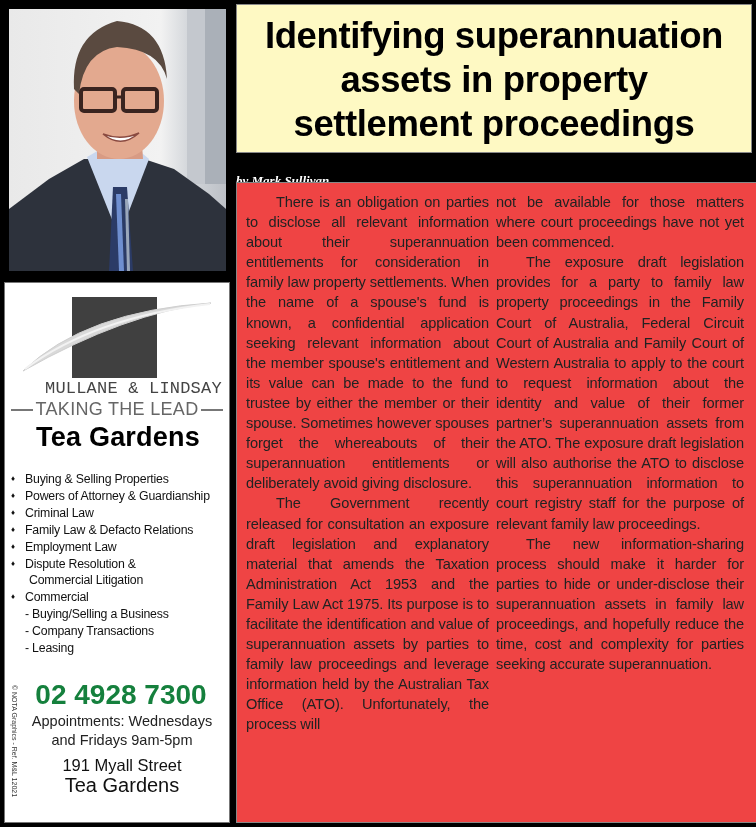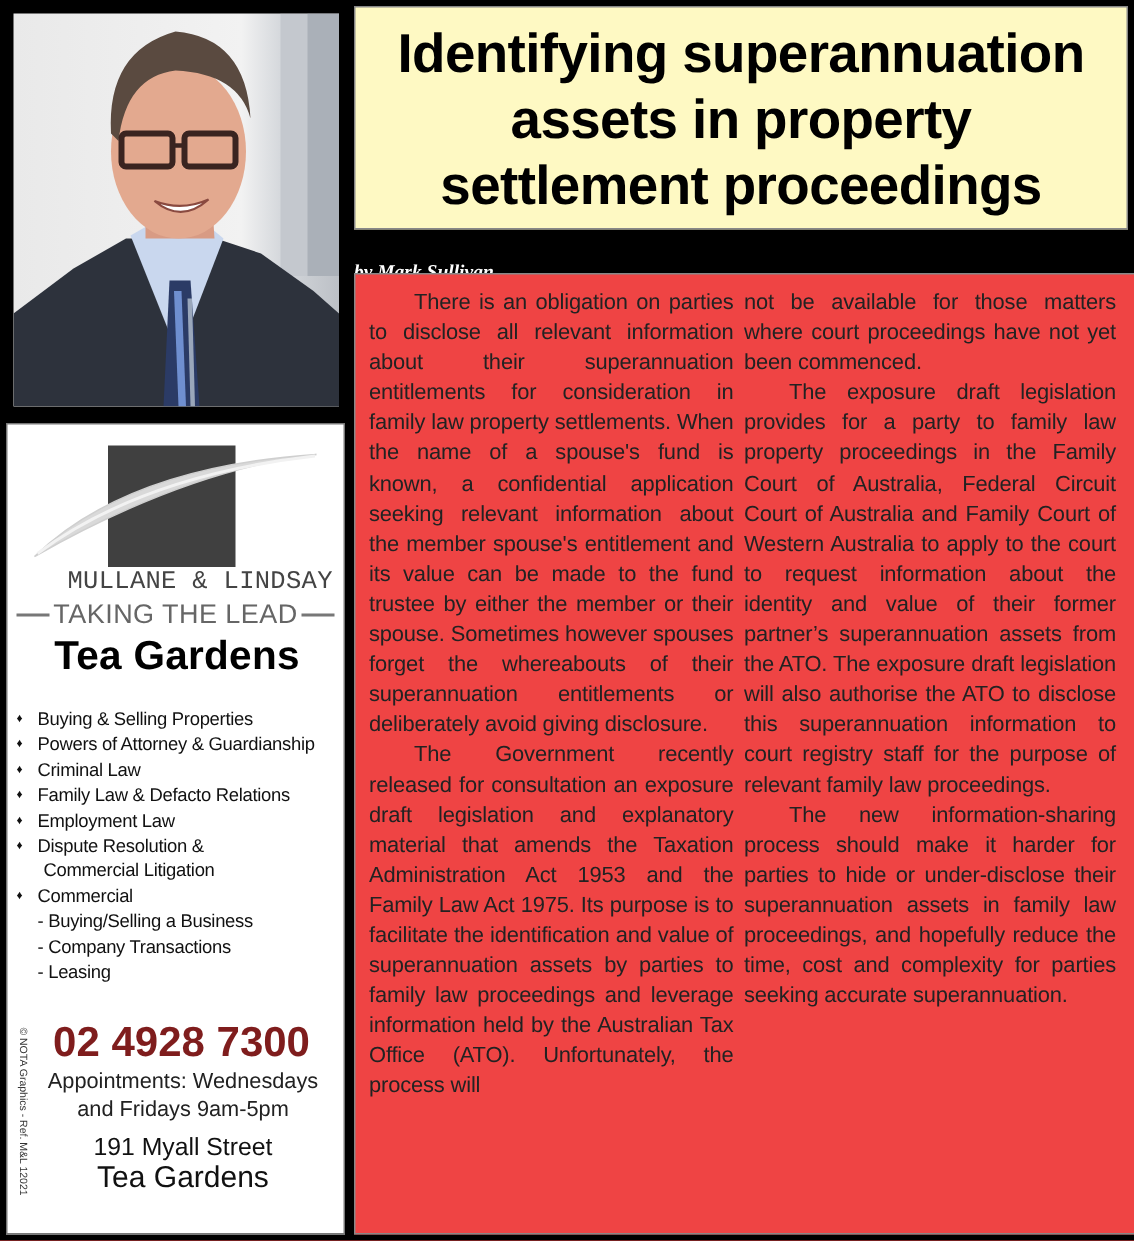--- a/index.html
+++ b/index.html
@@ -37,21 +37,21 @@
     font-size: 12.3px; line-height: 16.9px; letter-spacing: -0.2px;
   }
   .services li { position: relative; padding-left: 15px; white-space: nowrap; }
   .services li.bullet::before {
     content: "\2666"; position: absolute; left: 1px; top: 0; font-size: 8px;
   }
   .services li.cont { padding-left: 19px; }
   .services li.sub { padding-left: 15px; }
   .phone {
     position: absolute; left: 9px; width: 214px; top: 396px; text-align: center;
-    font-size: 28px; font-weight: bold; color: #7f1d1d; letter-spacing: 0px;
+    font-size: 28px; font-weight: bold; color: #15803d; letter-spacing: 0px;
   }
   .appt {
     position: absolute; left: 10px; width: 214px; top: 429px; text-align: center;
     font-size: 14.5px; line-height: 19px; color: #222;
   }
   .street {
     position: absolute; left: 10px; width: 214px; top: 473px; text-align: center; font-size: 16.5px; color: #111;
   }
   .town2 {
     position: absolute; left: 10px; width: 214px; top: 491px; text-align: center; font-size: 20px; color: #111;

